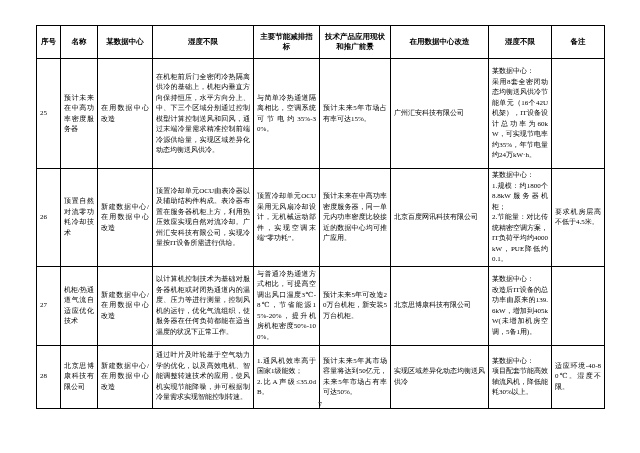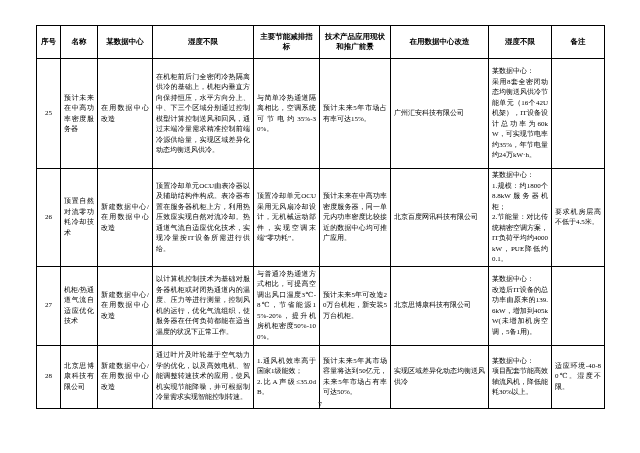--- a/index.html
+++ b/index.html
@@ -24,21 +24,21 @@
     word-break:break-all;
     white-space:pre-wrap;
     overflow:hidden;
   }
   .tech-table th{
     text-align:center;
     font-weight:bold;
     font-size:7.5px;
     white-space:normal;
   }
-  td.c-no{text-align:center;margin-top:8px;}
+  td.c-no{margin-top:8px;}
   td.c-name,td.c-scope{text-align:justify;}
   tr.h-head{height:33px;}
   tr.h-r25{height:110px;}
   tr.h-r26{height:71px;}
   tr.h-r27{height:79px;}
   tr.h-r28{height:63px;}
   .page-number{
     position:absolute;left:0;right:0;top:401px;
     text-align:center;font-size:8px;color:#444;
   }
@@ -83,21 +83,21 @@
         <td>预计未来5年市场占有率可达15%。</td>
         <td>广州汇安科技有限公司</td>
         <td>某数据中心：
 采用8套全密闭动态均衡送风供冷节能单元（16个42U机架），IT设备设计总功率为60kW，可实现节电率约35%，年节电量约24万kW·h。</td>
         <td></td>
       </tr>
       <tr class="h-r26">
         <td class="c-no">26</td>
         <td class="c-name">顶置自然对流零功耗冷却技术</td>
         <td class="c-scope">新建数据中心/在用数据中心改造</td>
-        <td>顶置冷却单元OCU由表冷器以及辅助结构件构成。表冷器布置在服务器机柜上方，利用热压效应实现自然对流冷却。热通道气流自适应优化技术，实现冷量按IT设备所需进行供给。</td>
+        <td>顶置冷却单元OCU由表冷器以及辅助结构件构成。表冷器布置在服务器机柜上方，利用热压效应实现自然对流冷却。广州汇安科技有限公司，实现冷量按IT设备所需进行供给。</td>
         <td>顶置冷却单元OCU采用无风扇冷却设计，无机械运动部件，实现空调末端“零功耗”。</td>
         <td>预计未来在中高功率密度服务器，同一单元内功率密度比较接近的数据中心均可推广应用。</td>
         <td>北京百度网讯科技有限公司</td>
         <td>某数据中心：
 1.规模：约1800个8.8kW服务器机柜；
 2.节能量：对比传统精密空调方案，IT负荷平均约4000kW，PUE降低约0.1。</td>
         <td>要求机房层高不低于4.5米。</td>
       </tr>
       <tr class="h-r27">
         <td class="c-no">27</td>

